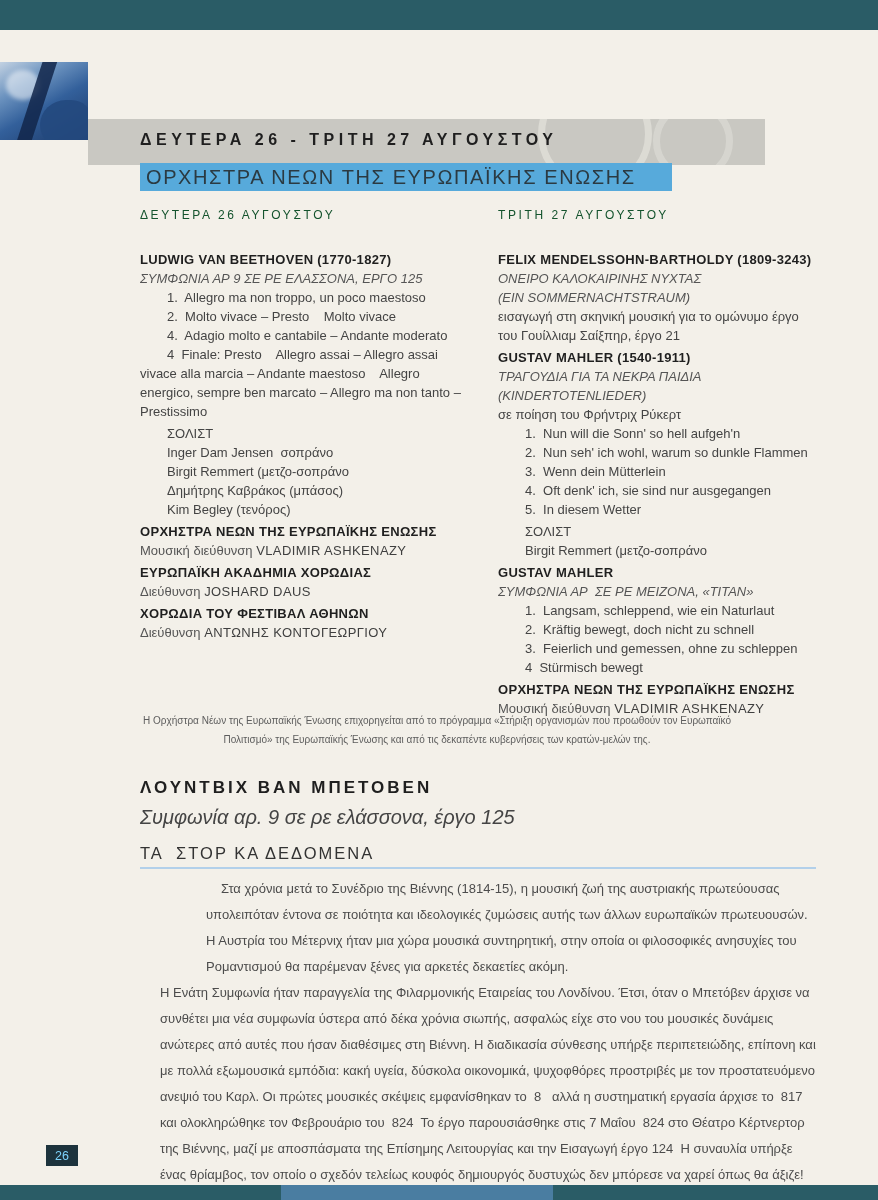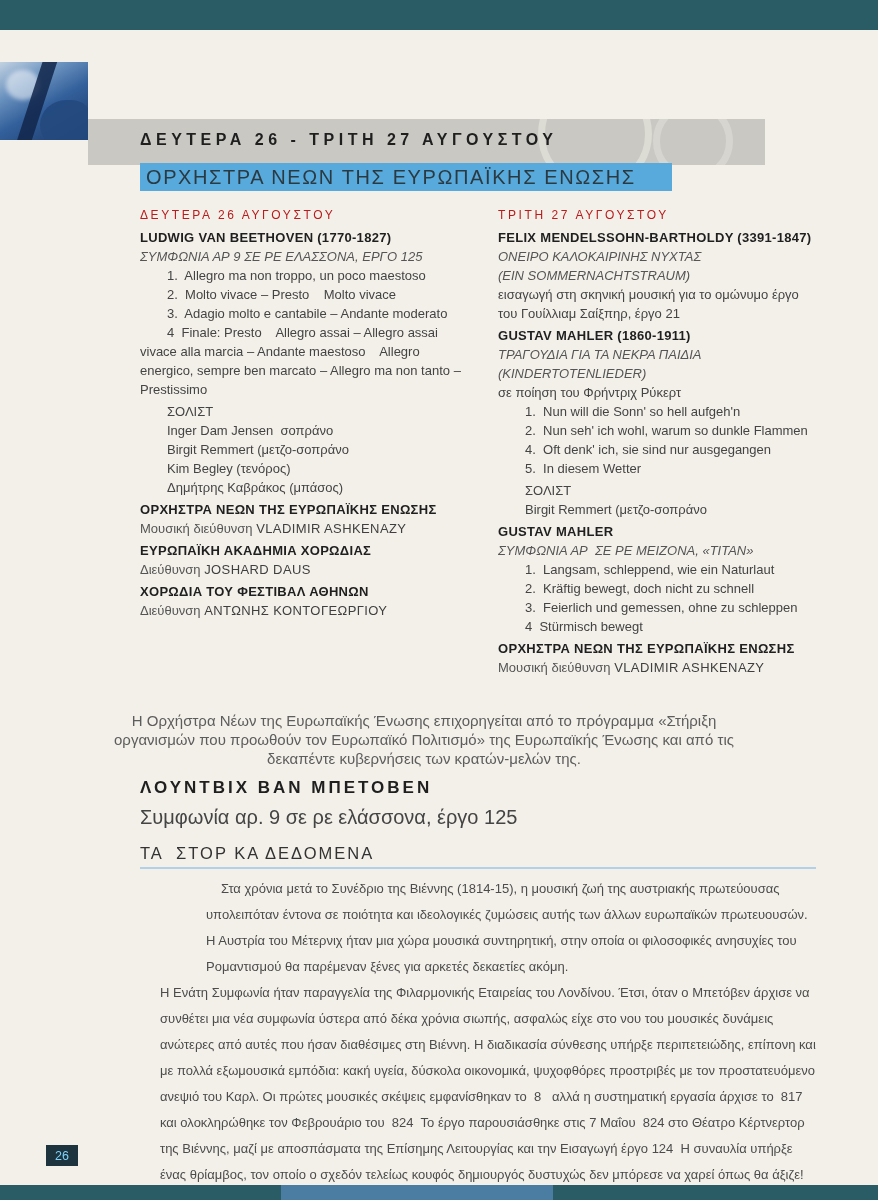--- a/index.html
+++ b/index.html
@@ -56,41 +56,41 @@
     background:var(--title_bg, #57aadb); display:flex; align-items:center;
   }
   .title-bar .title-text {
     font-size:20px; letter-spacing:1.6px; color:#2b3a42; font-weight:normal;
     padding-left:6px; white-space:nowrap;
   }
   .col { position:absolute; top:208px; color:#3f3f3f; }
   .col-left  { left:140px; width:336px; }
   .col-right { left:498px; width:320px; }
   .day-heading {
-    font-size:12px; letter-spacing:2.6px; color:#b91c1c; margin-bottom:6px; white-space:pre;
+    font-size:12px; letter-spacing:2.6px; color:#14532d; margin-bottom:28px; white-space:pre;
   }
   .blk { font-size:13px; line-height:19px; white-space:pre-wrap; }
   .blk-bold { font-weight:bold; font-size:13px; color:#1f1f1f; margin-top:0; letter-spacing:0.3px; }
   .blk-italic { font-style:italic; color:#555; }
   .blk-plain { color:#444; }
   .blk-plain-indent { padding-left:27px; color:#444; }
   .blk-movement { text-indent:27px; color:#444; }
   .blk-spacer { height:3px; }
   .cr-role { color:#555; }
   .cr-name { color:#3f3f3f; letter-spacing:0.4px; }
   .funding {
-    position:absolute; left:114px; top:711px; width:620px; text-align:center;
-    font-size:15px; line-height:19px; color:#5d5d5d;
+    position:absolute; left:127px; top:711px; width:620px; text-align:center;
+    font-size:10px; line-height:19px; color:#5d5d5d;
   }
   .article { position:absolute; left:140px; top:778px; width:676px; }
   .composer-heading {
     font-weight:bold; font-size:17px; letter-spacing:3px; color:#1f1f1f; line-height:20px;
   }
   .work-heading {
-    font-size:20px; color:#444; margin-top:7px; line-height:24px; font-weight:normal;
+    font-style:italic; font-size:20px; color:#444; margin-top:7px; line-height:24px; font-weight:normal;
   }
   .section-heading {
     font-size:16.5px; letter-spacing:2px; color:#333; margin-top:14px; line-height:20px; white-space:pre-wrap;
   }
   .section-rule { height:2px; background:var(--rule_blue, #b2d0ea); margin-top:4px; width:676px; }
   .article-body { margin-top:7px; padding-left:20px; }
   .body-p {
     font-size:13px; line-height:26px; color:#4c4c4c; margin:0; white-space:pre-wrap;
   }
   .body-p.indent { text-indent:15px;margin-left:46px; }
@@ -125,54 +125,55 @@
     <span class="title-text">ΟΡΧΗΣΤΡΑ ΝΕΩΝ ΤΗΣ ΕΥΡΩΠΑΪΚΗΣ ΕΝΩΣΗΣ</span>
   </div>
 
   <div class="col col-left">
     <div class="day-heading">ΔΕΥΤΕΡΑ 26 ΑΥΓΟΥΣΤΟΥ</div>
     <div>
         <div class="blk blk-bold">LUDWIG VAN BEETHOVEN (1770-1827)</div>
         <div class="blk blk-italic">ΣΥΜΦΩΝΙΑ ΑΡ 9 ΣΕ ΡΕ ΕΛΑΣΣΟΝΑ, ΕΡΓΟ 125</div>
         <div class="blk blk-movement">1.  Allegro ma non troppo, un poco maestoso</div>
         <div class="blk blk-movement">2.  Molto vivace – Presto    Molto vivace</div>
-        <div class="blk blk-movement">3.  Adagio molto e cantabile – Andante moderato</div>
+        <div class="blk blk-movement">4.  Adagio molto e cantabile – Andante moderato</div>
         <div class="blk blk-movement">4  Finale: Presto    Allegro assai – Allegro assai vivace alla marcia – Andante maestoso    Allegro energico, sempre ben marcato – Allegro ma non tanto – Prestissimo</div>
         <div class="blk blk-spacer"></div>
         <div class="blk blk-plain-indent">ΣΟΛΙΣΤ</div>
         <div class="blk blk-plain-indent">Inger Dam Jensen  σοπράνο</div>
         <div class="blk blk-plain-indent">Birgit Remmert (μετζο-σοπράνο</div>
+        <div class="blk blk-plain-indent">Δημήτρης Καβράκος (μπάσος)</div>
         <div class="blk blk-plain-indent">Kim Begley (τενόρος)</div>
-        <div class="blk blk-plain-indent">Δημήτρης Καβράκος (μπάσος)</div>
         <div class="blk blk-spacer"></div>
         <div class="blk blk-bold">ΟΡΧΗΣΤΡΑ ΝΕΩΝ ΤΗΣ ΕΥΡΩΠΑΪΚΗΣ ΕΝΩΣΗΣ</div>
         <div class="blk blk-credit"><span class="cr-role">Μουσική διεύθυνση </span><span class="cr-name">VLADIMIR ASHKENAZY</span></div>
         <div class="blk blk-spacer"></div>
         <div class="blk blk-bold">ΕΥΡΩΠΑΪΚΗ ΑΚΑΔΗΜΙΑ ΧΟΡΩΔΙΑΣ</div>
         <div class="blk blk-credit"><span class="cr-role">Διεύθυνση </span><span class="cr-name">JOSHARD DAUS</span></div>
         <div class="blk blk-spacer"></div>
         <div class="blk blk-bold">ΧΟΡΩΔΙΑ ΤΟΥ ΦΕΣΤΙΒΑΛ ΑΘΗΝΩΝ</div>
         <div class="blk blk-credit"><span class="cr-role">Διεύθυνση </span><span class="cr-name">ΑΝΤΩΝΗΣ ΚΟΝΤΟΓΕΩΡΓΙΟΥ</span></div>
       </div>
   </div>
 
   <div class="col col-right">
     <div class="day-heading">ΤΡΙΤΗ 27 ΑΥΓΟΥΣΤΟΥ</div>
     <div>
-        <div class="blk blk-bold">FELIX MENDELSSOHN-BARTHOLDY (3391-1847)</div>
+        <div class="blk blk-bold">FELIX MENDELSSOHN-BARTHOLDY (1809-3243)</div>
         <div class="blk blk-italic">ΟΝΕΙΡΟ ΚΑΛΟΚΑΙΡΙΝΗΣ ΝΥΧΤΑΣ</div>
         <div class="blk blk-italic">(EIN SOMMERNACHTSTRAUM)</div>
         <div class="blk blk-plain">εισαγωγή στη σκηνική μουσική για το ομώνυμο έργο</div>
         <div class="blk blk-plain">του Γουίλλιαμ Σαίξπηρ, έργο 21</div>
         <div class="blk blk-spacer"></div>
-        <div class="blk blk-bold">GUSTAV MAHLER (1860-1911)</div>
+        <div class="blk blk-bold">GUSTAV MAHLER (1540-1911)</div>
         <div class="blk blk-italic">ΤΡΑΓΟΥΔΙΑ ΓΙΑ ΤΑ ΝΕΚΡΑ ΠΑΙΔΙΑ (KINDERTOTENLIEDER)</div>
         <div class="blk blk-plain">σε ποίηση του Φρήντριχ Ρύκερτ</div>
         <div class="blk blk-movement">1.  Nun will die Sonn' so hell aufgeh'n</div>
         <div class="blk blk-movement">2.  Nun seh' ich wohl, warum so dunkle Flammen</div>
+        <div class="blk blk-movement">3.  Wenn dein Mütterlein</div>
         <div class="blk blk-movement">4.  Oft denk' ich, sie sind nur ausgegangen</div>
         <div class="blk blk-movement">5.  In diesem Wetter</div>
         <div class="blk blk-spacer"></div>
         <div class="blk blk-plain-indent">ΣΟΛΙΣΤ</div>
         <div class="blk blk-plain-indent">Birgit Remmert (μετζο-σοπράνο</div>
         <div class="blk blk-spacer"></div>
         <div class="blk blk-bold">GUSTAV MAHLER</div>
         <div class="blk blk-italic">ΣΥΜΦΩΝΙΑ ΑΡ  ΣΕ ΡΕ ΜΕΙΖΟΝΑ, «ΤΙΤΑΝ»</div>
         <div class="blk blk-movement">1.  Langsam, schleppend, wie ein Naturlaut</div>
         <div class="blk blk-movement">2.  Kräftig bewegt, doch nicht zu schnell</div>

